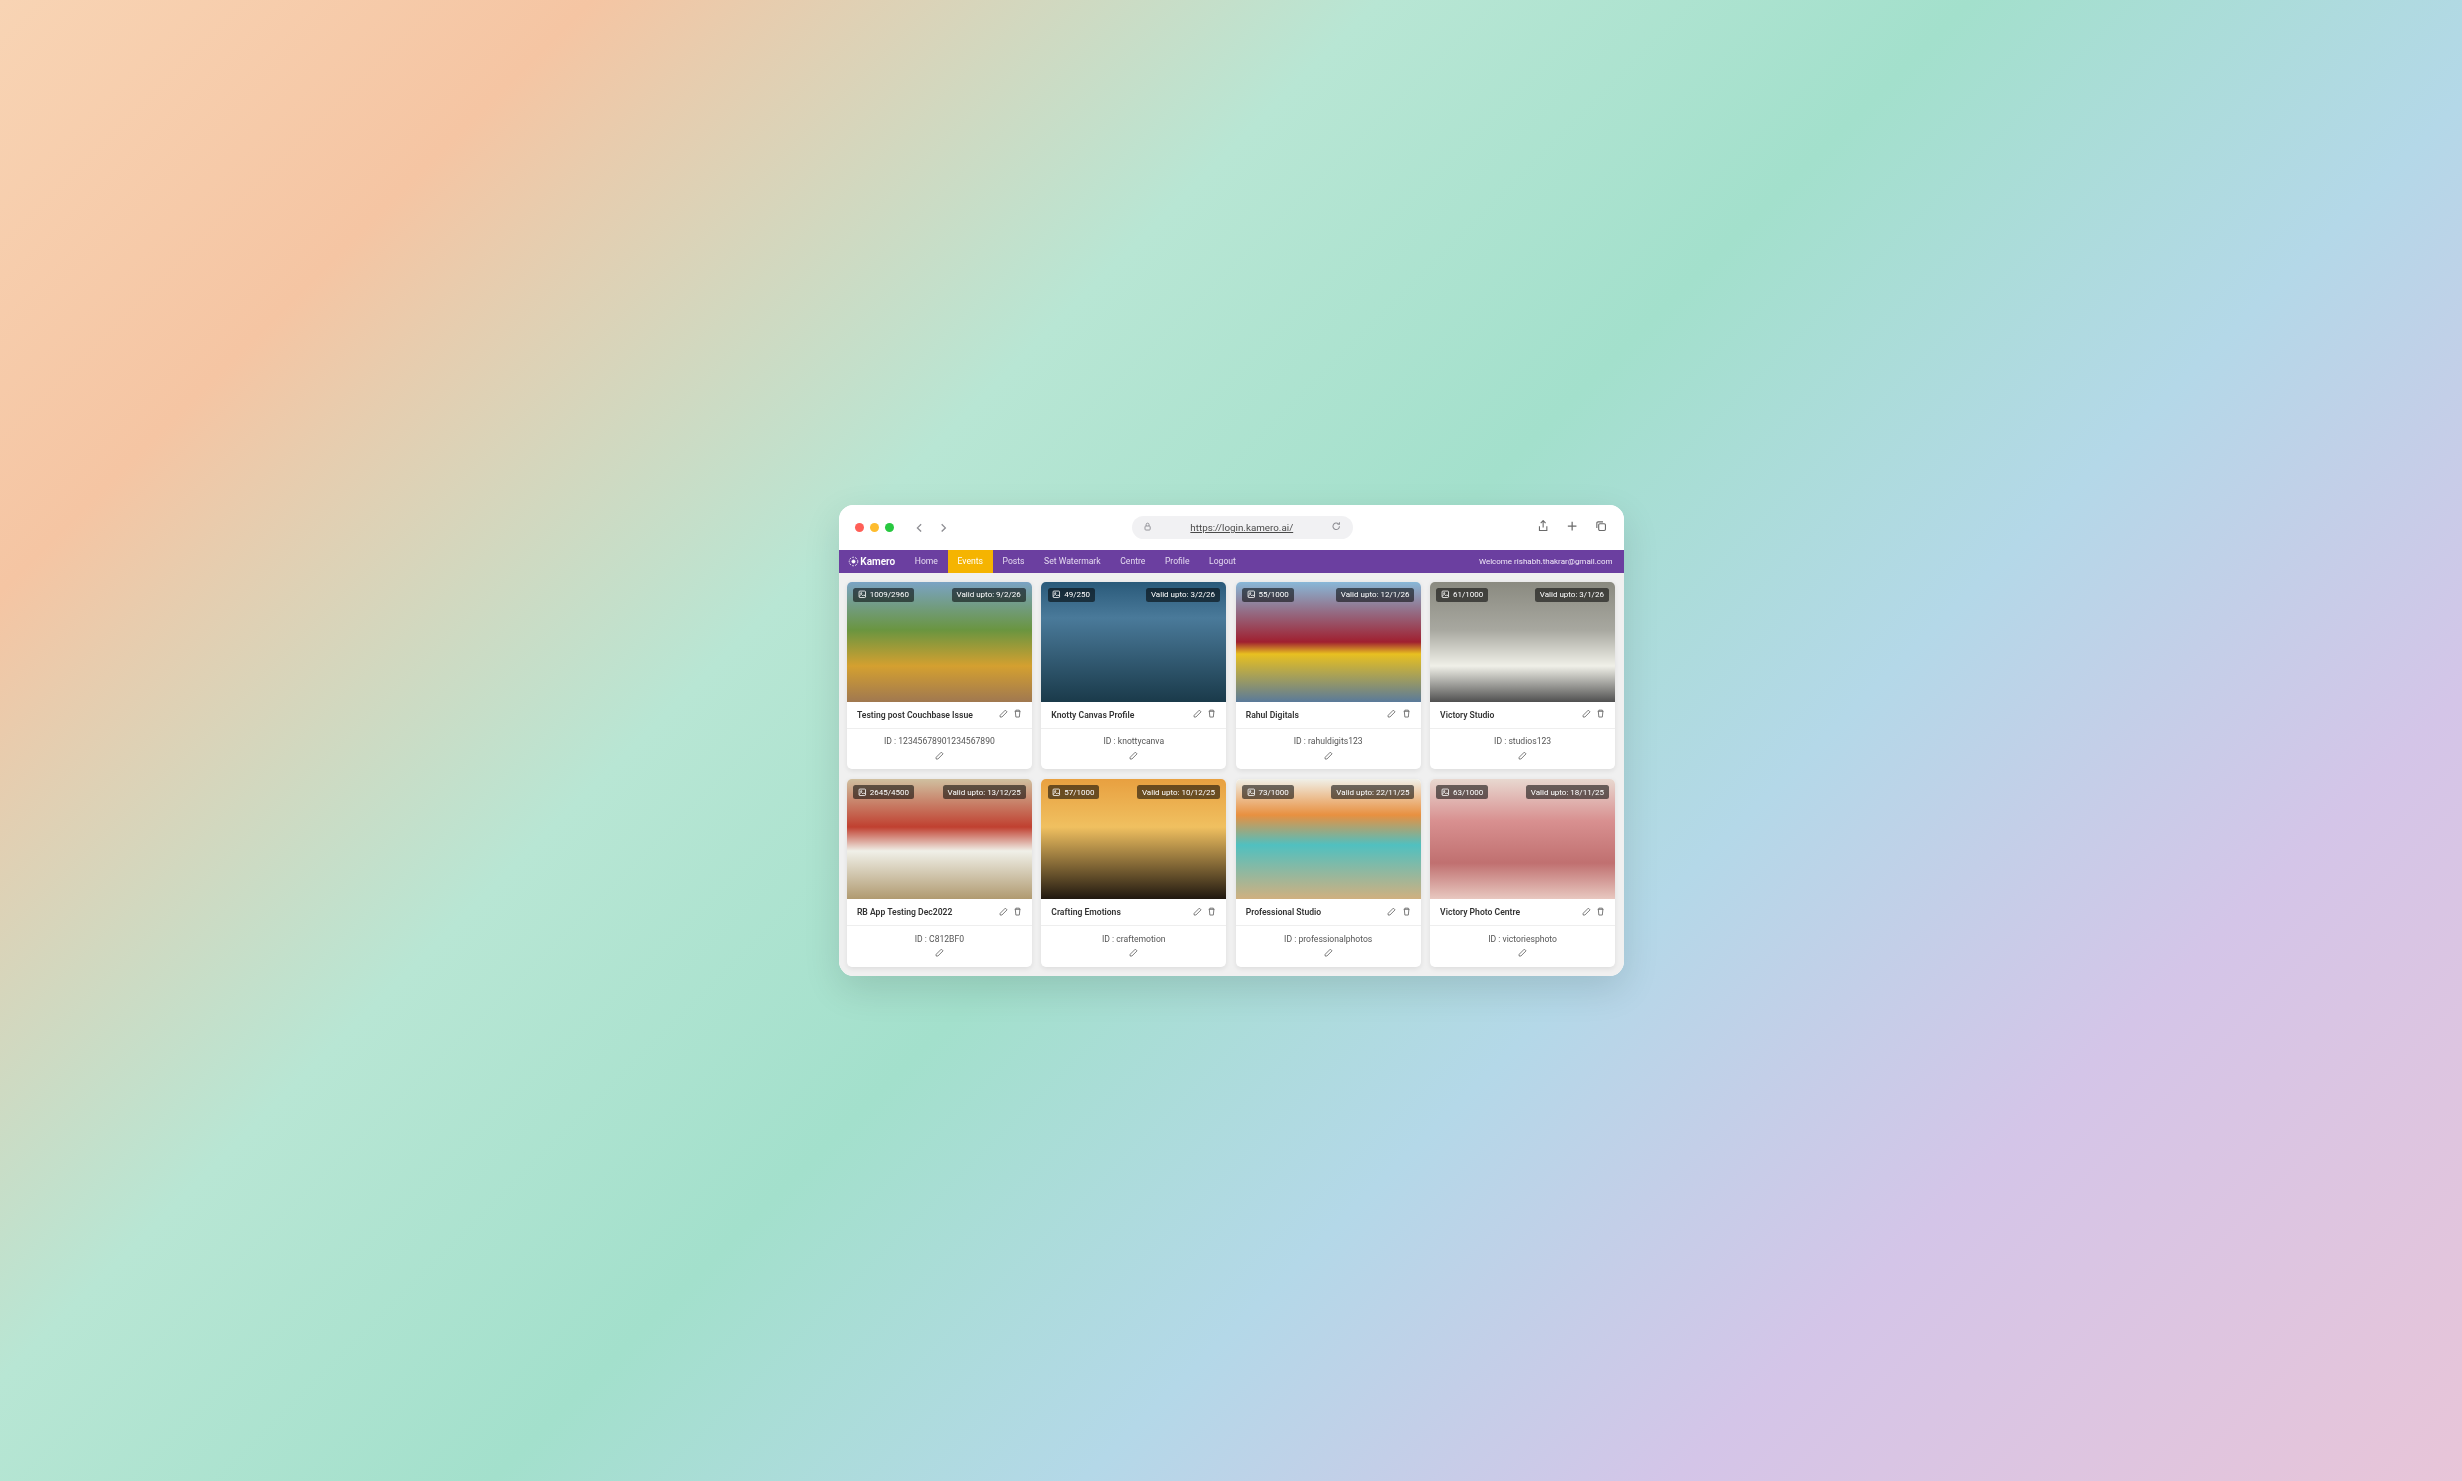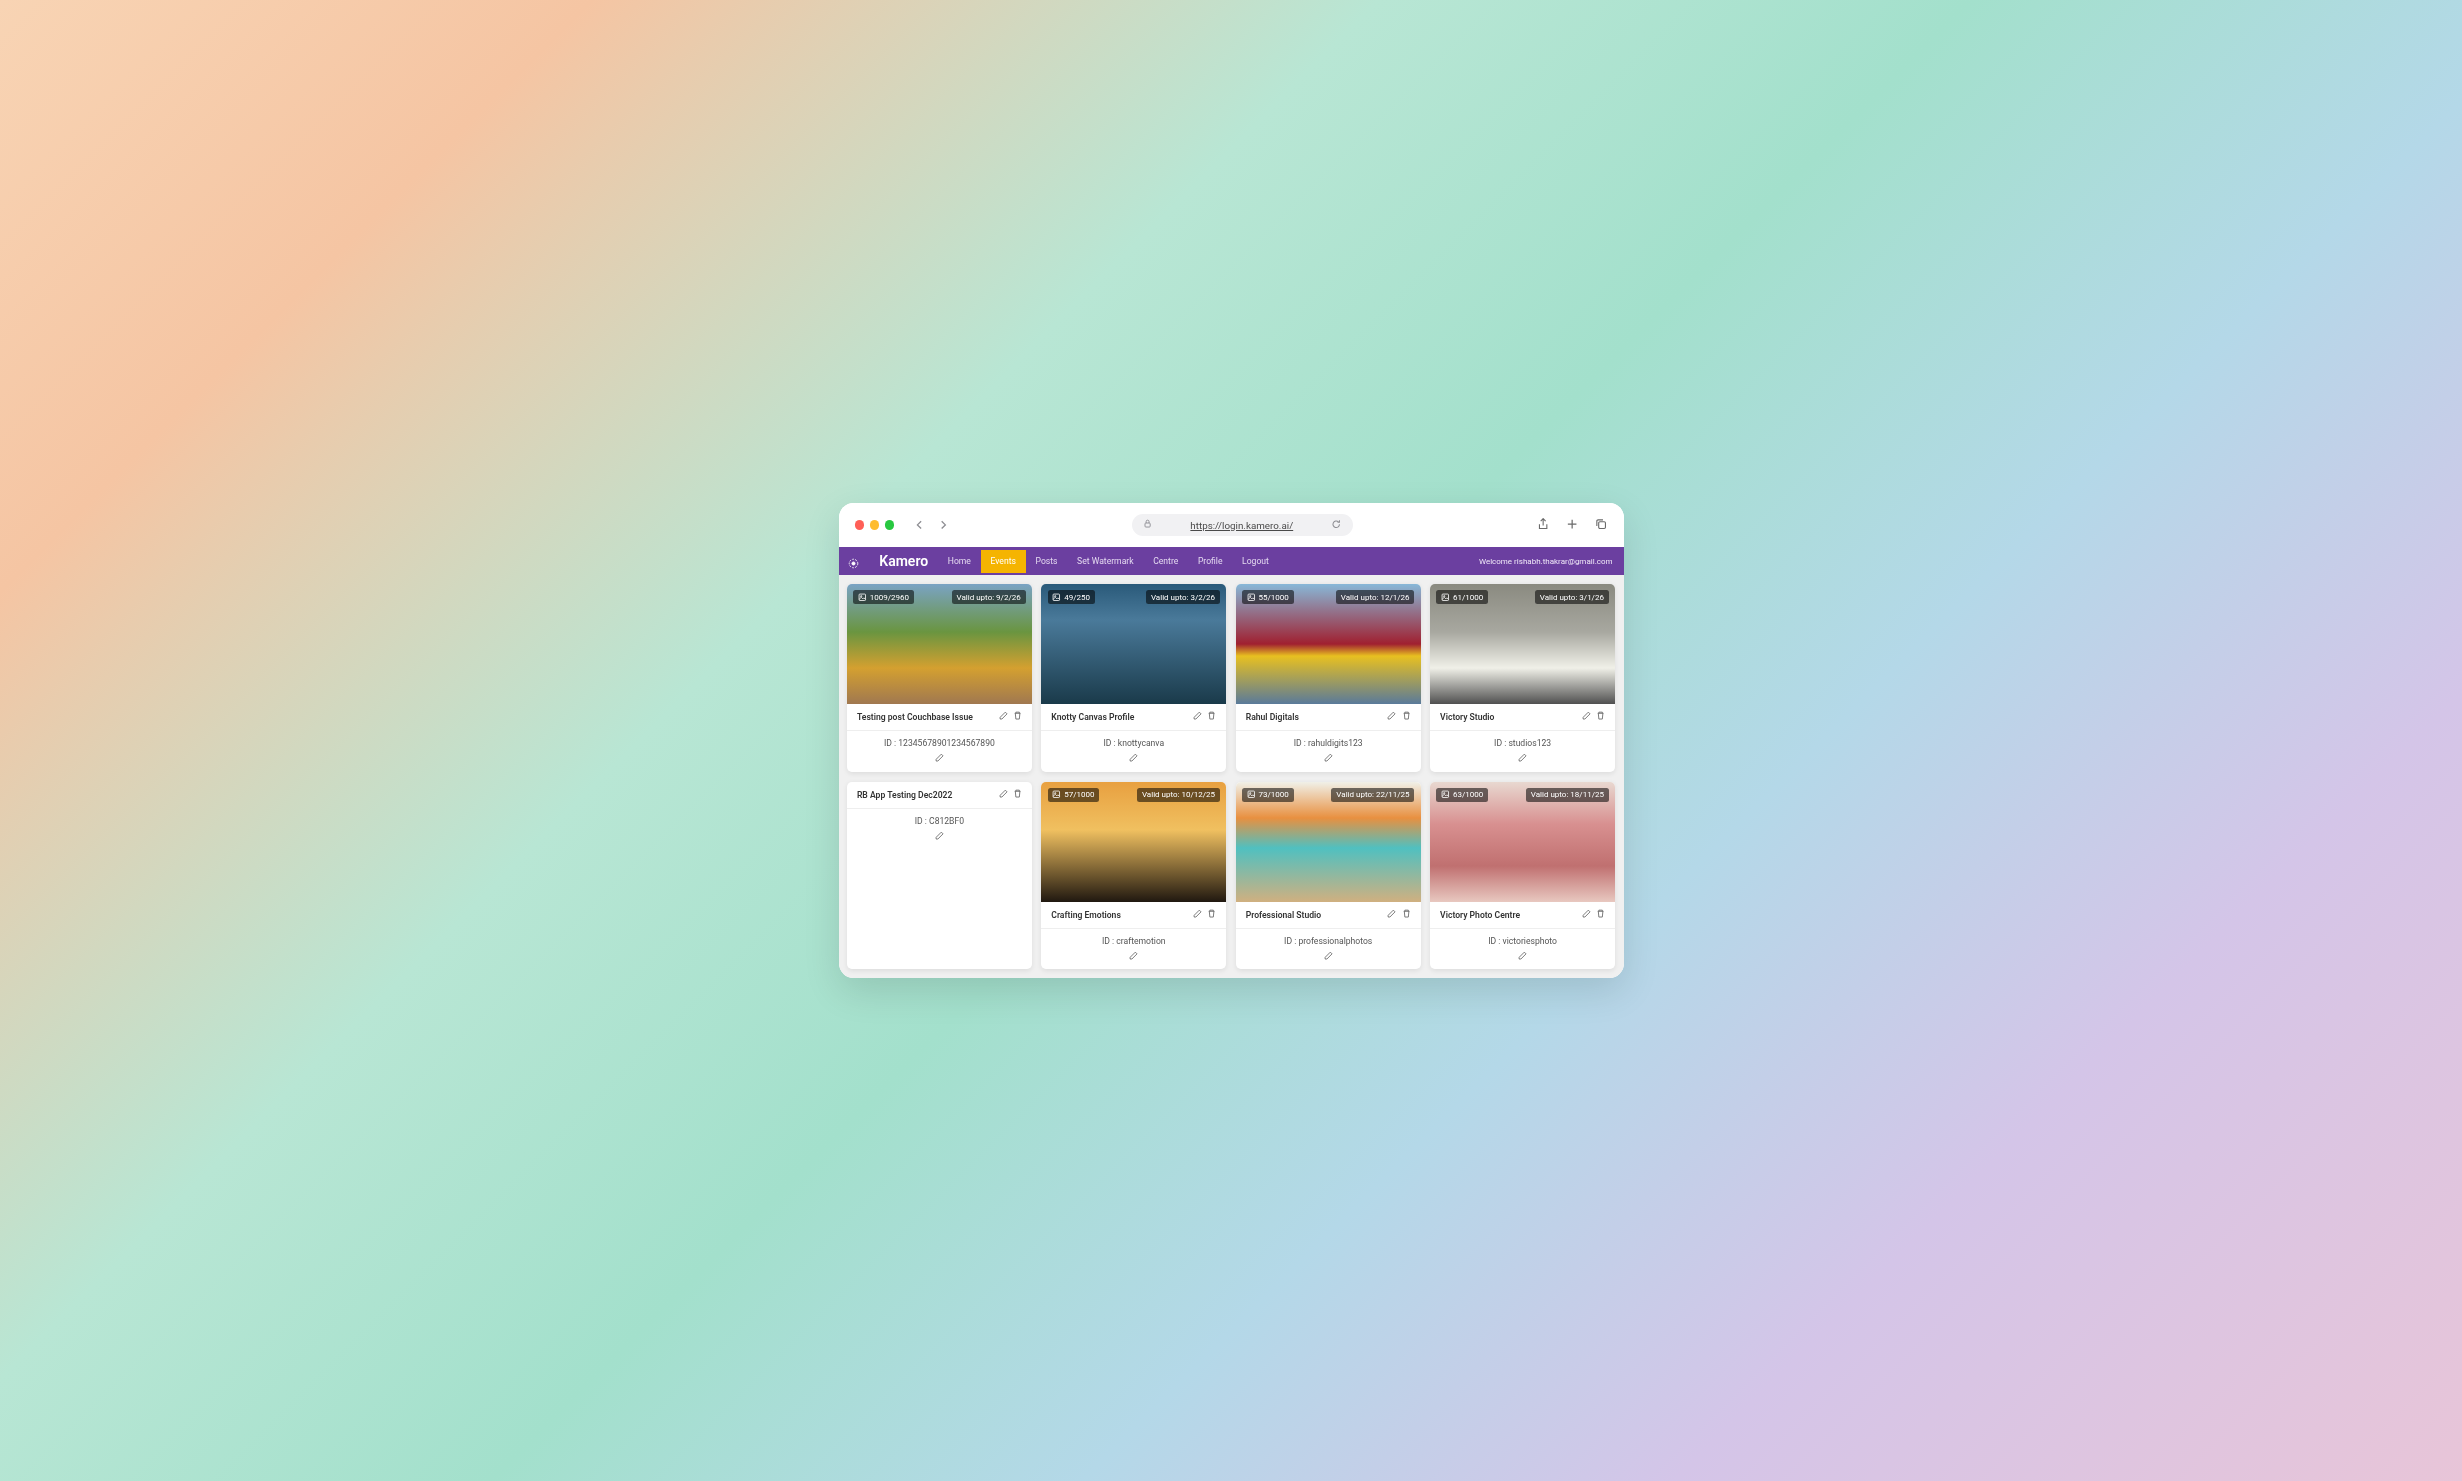--- a/index.html
+++ b/index.html
@@ -86,24 +86,24 @@
       color: #fff;
       font-size: 8.6px;
     }
     .app-header-left {
       display: flex;
       align-items: center;
     }
     .logo {
       display: flex;
       align-items: center;
-      gap: 20px;
+      gap: 1px;
       padding: 6.1px 9.8px;
       font-weight: 600;
-      font-size: 14px;
+      font-size: 10px;
     }
     .logo-icon {
       width: 11px; height: 11px;
       position: relative;
     }
     .nav-items {
       display: flex;
     }
     .nav-item {
       padding: 6.7px 9.8px;
@@ -409,20 +409,33 @@
         </div>
         <div class="card-footer">
           <span>ID : studios123</span>
           <span class="icon-btn"><svg class="pencil-svg" viewBox="0 0 16 16" fill="none" stroke="currentColor" stroke-width="1.5">
                 <path d="M11 2 L14 5 L5 14 L2 14 L2 11 Z"></path>
               </svg></span>
         </div>
       </div>
 
       <div class="event-card">
+        <div class="card-image img-5">
+          <div class="badge badge-count">
+            <svg class="image-icon-svg" viewBox="0 0 16 16" fill="none" stroke="#fff" stroke-width="1.5">
+                <rect x="2" y="2" width="12" height="12" rx="1.5"></rect>
+                <circle cx="6" cy="6" r="1.2"></circle>
+                <path d="M2 12 L6 8 L9 11 L11 9 L14 12"></path>
+              </svg>
+            <span>2645/4500</span>
+          </div>
+          <div class="badge badge-validity">
+            <span>Valid upto: 13/12/25</span>
+          </div>
+        </div>
         <div class="card-body">
           <span class="card-title">RB App Testing Dec2022</span>
           <div class="card-actions">
             <span class="icon-btn"><svg class="pencil-svg" viewBox="0 0 16 16" fill="none" stroke="currentColor" stroke-width="1.5">
                   <path d="M11 2 L14 5 L5 14 L2 14 L2 11 Z"></path>
                 </svg></span>
             <span class="icon-btn"><svg class="trash-svg" viewBox="0 0 16 16" fill="none" stroke="currentColor" stroke-width="1.5">
                   <path d="M3 4 H13 M5 4 V2 H11 V4 M4 4 L5 14 H11 L12 4"></path>
                 </svg></span>
           </div>

